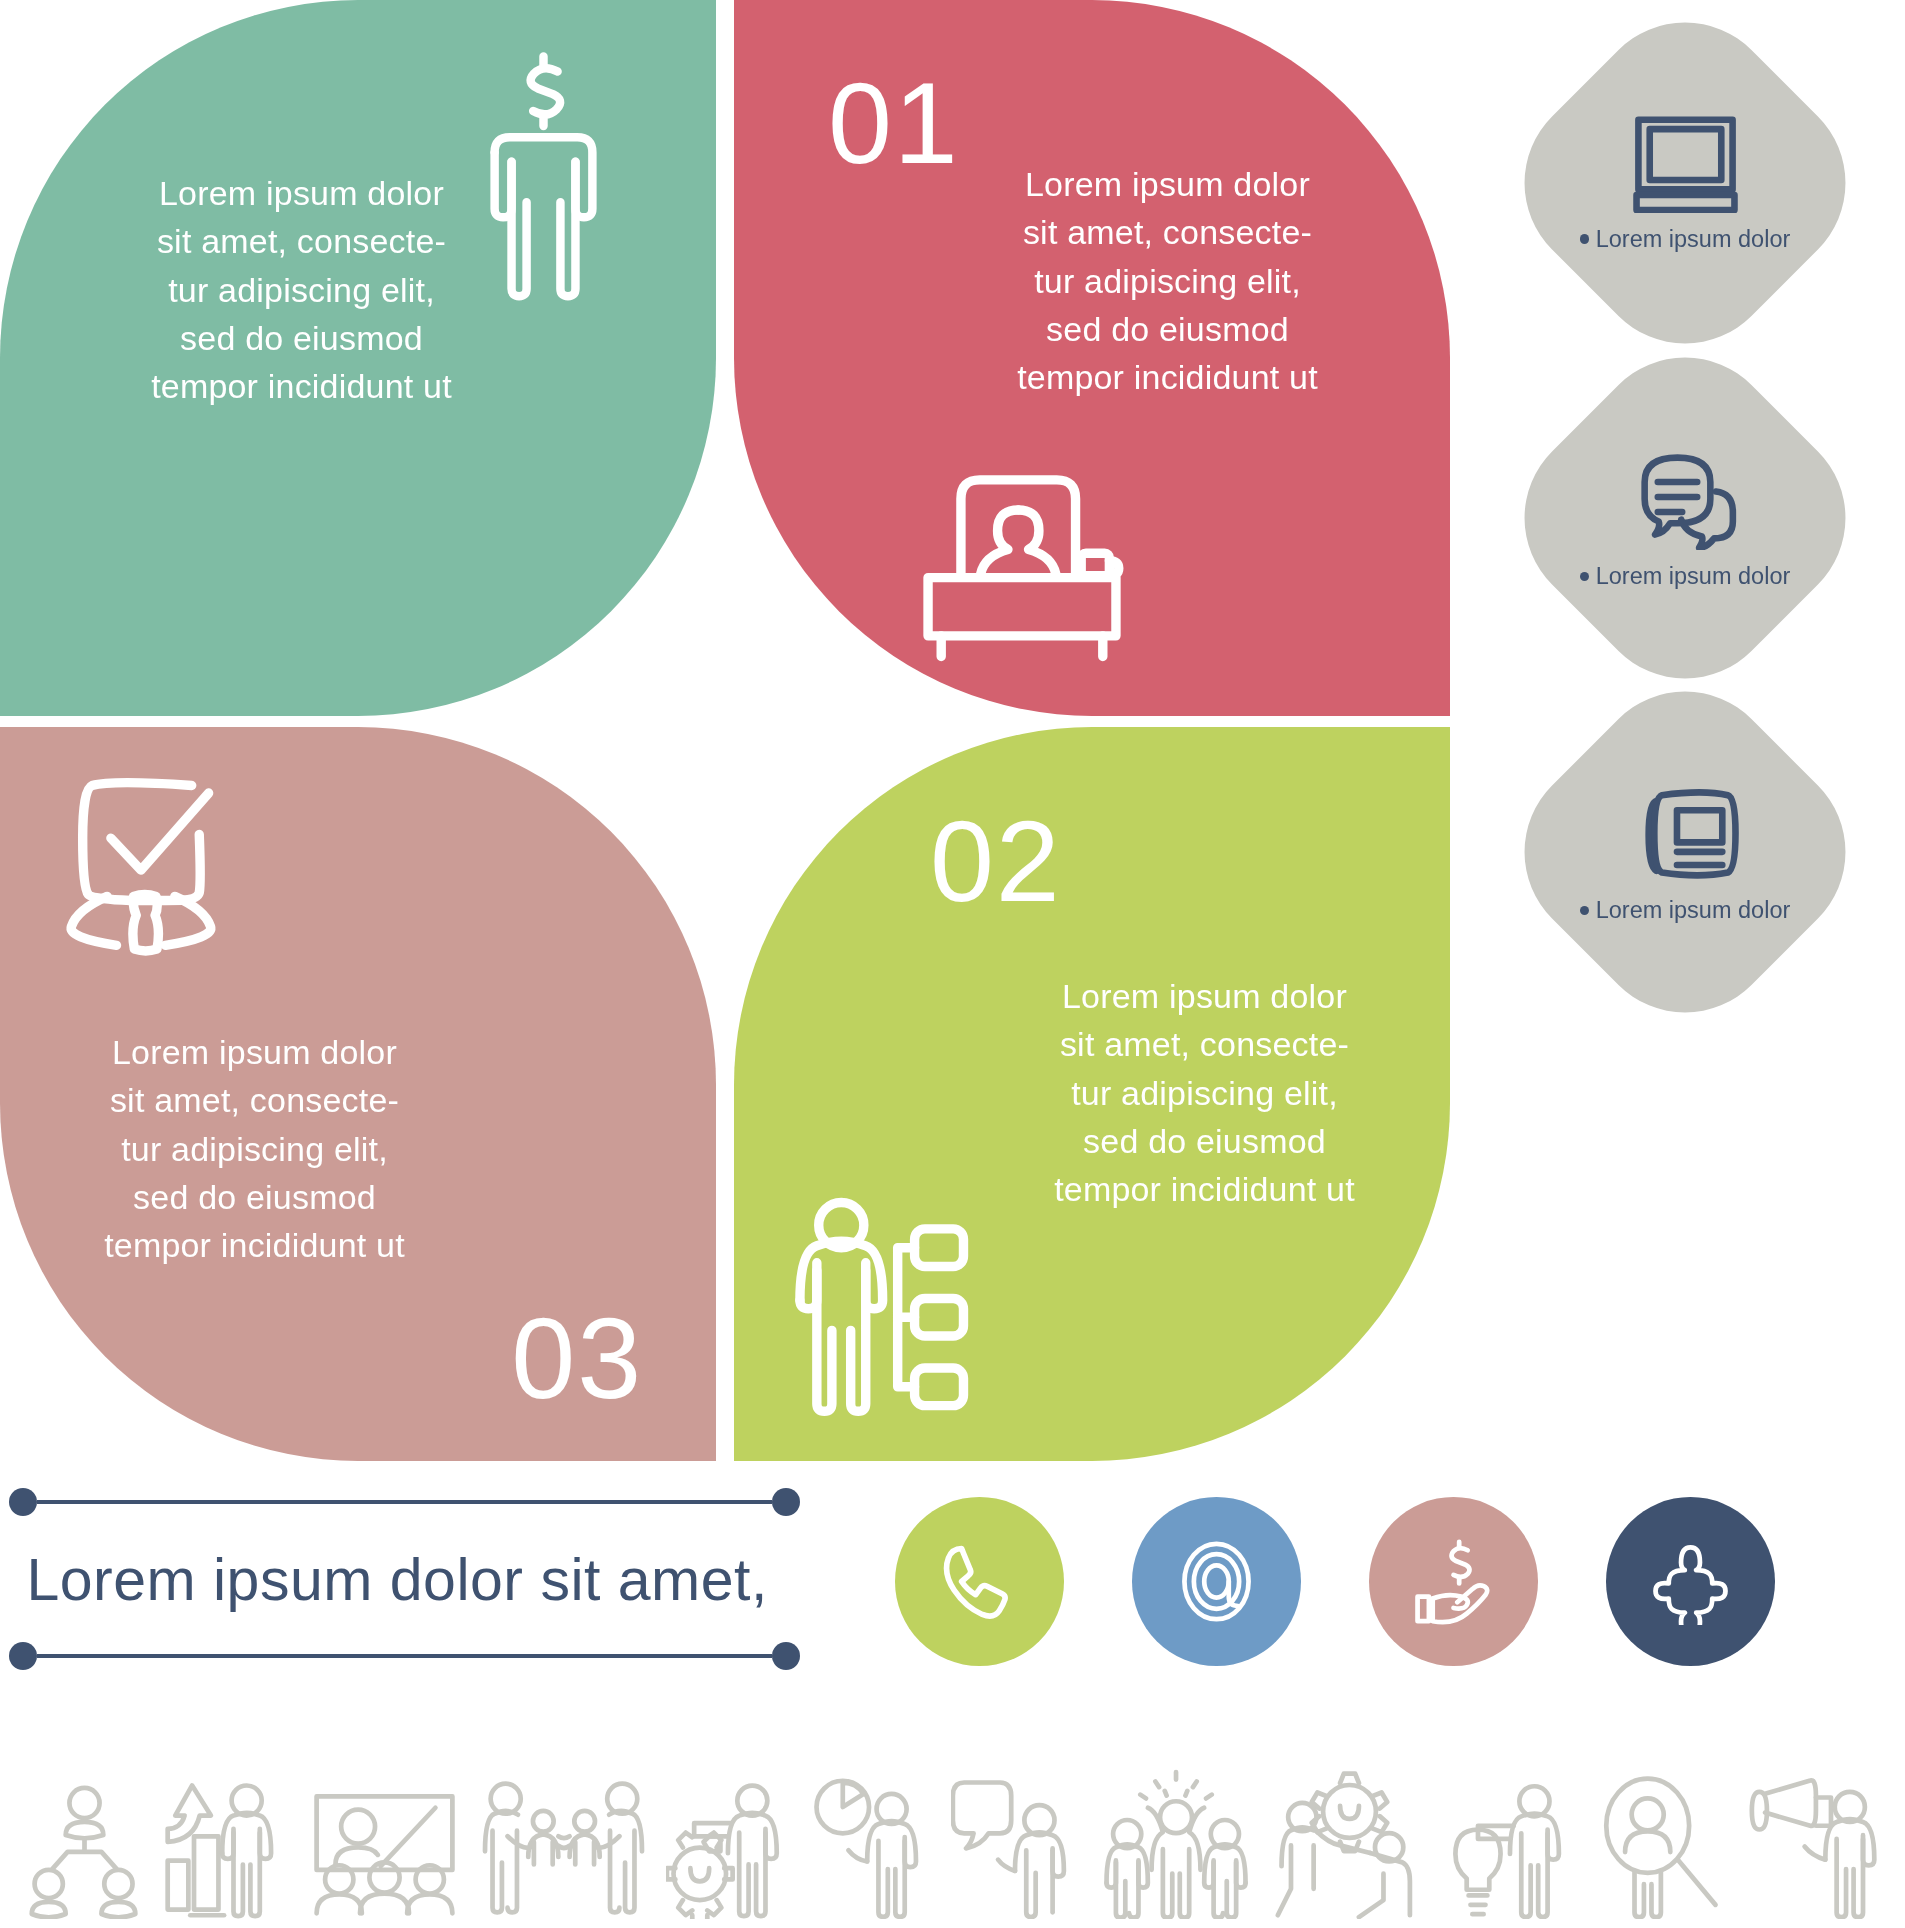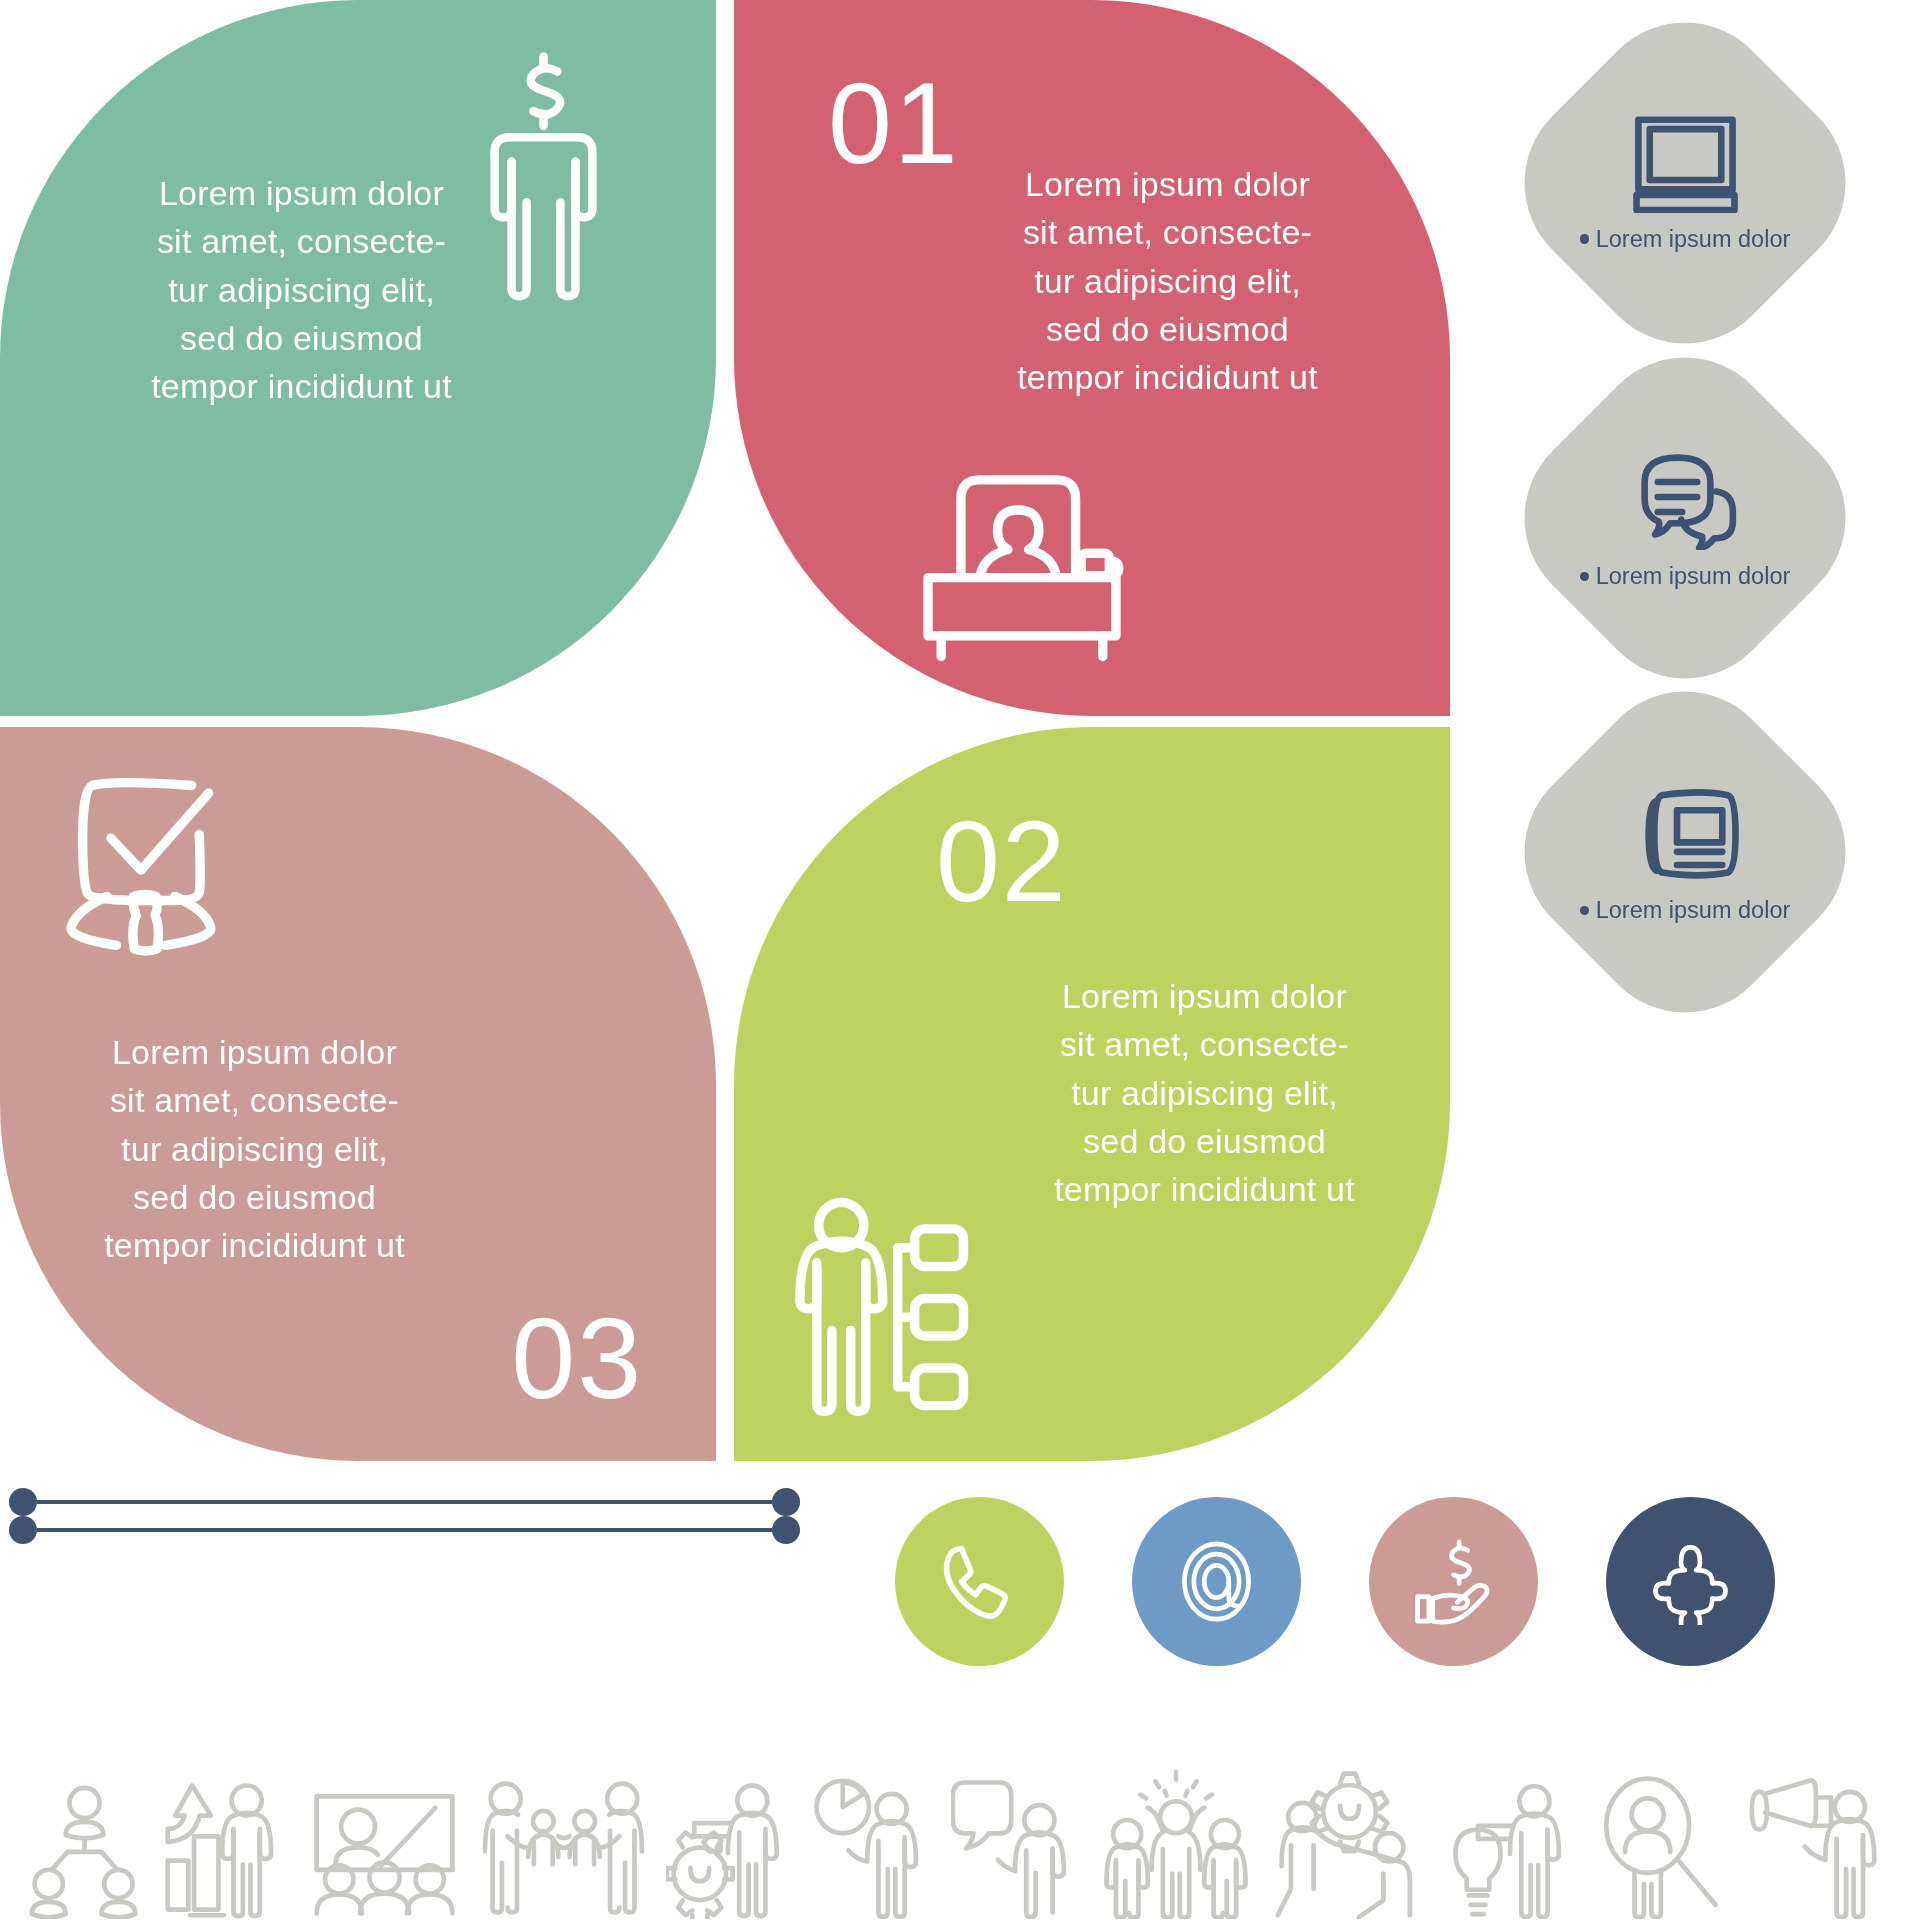--- a/index.html
+++ b/index.html
@@ -80,21 +80,21 @@
   .petal-01 .petal-num  { left: 94px; top: 66px; }
   .petal-01 .petal-icon { left: 175px; bottom: 51px; }
 
   
   .petal-03 .petal-body { left: 66px; top: 301px; width: 377px; text-align: center; }
   .petal-03 .petal-num  { right: 73px; bottom: 45px; }
   .petal-03 .petal-icon { left: 62px; top: 45px; }
 
   
   .petal-02 .petal-body { left: 282px; top: 245px; width: 377px; text-align: center; }
-  .petal-02 .petal-num  { left: 202px; top: 77px; }
+  .petal-02 .petal-num  { left: 196px; top: 77px; }
   .petal-02 .petal-icon { left: 49px; bottom: 45px; }
 
   
   .diamond {
     position: absolute;
     width: 282px; height: 282px;
     background: #C9C9C3;
     border-radius: 94px;
     transform: rotate(45deg);
     left: 1544px;
@@ -303,20 +303,21 @@
       <b style="font-weight:400">Lorem ipsum dolor</b>
     </span>
   </div>
 
   <div class="banner">
     <div class="rule-row">
       <span class="rule-dot"></span>
       <span class="rule-line"></span>
       <span class="rule-dot"></span>
     </div>
+    <div class="banner-text">Lorem ipsum dolor sit amet,</div>
     <div class="rule-row">
       <span class="rule-dot"></span>
       <span class="rule-line"></span>
       <span class="rule-dot"></span>
     </div>
   </div>
 
   <div class="circle-row">
 
     <div class="circ" style="background:#BED25F">

